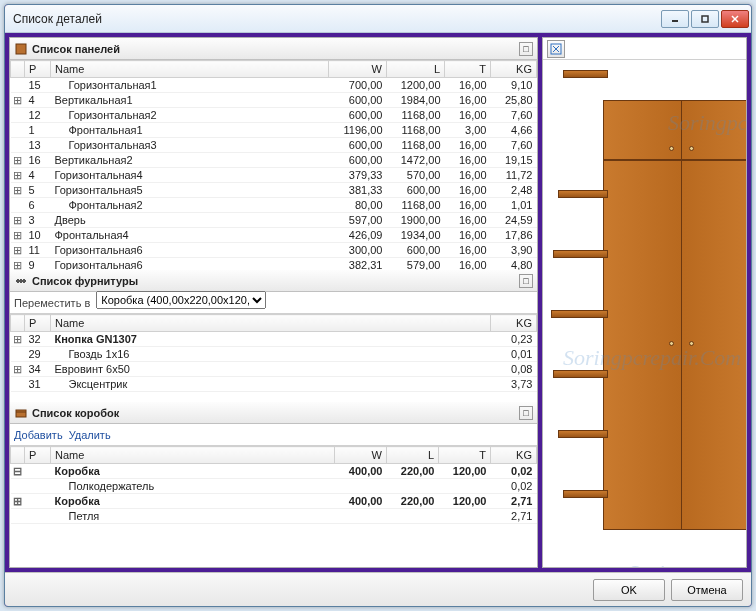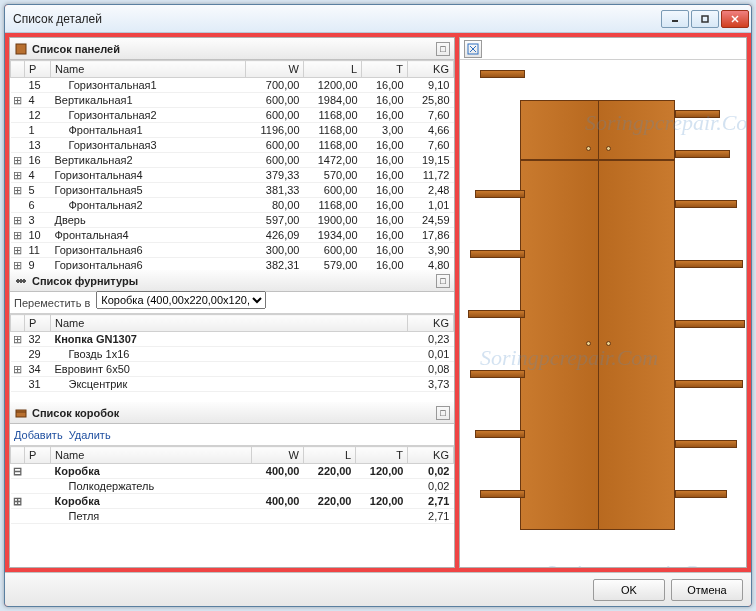--- a/index.html
+++ b/index.html
@@ -1,24 +1,24 @@
 <!DOCTYPE html>
 <html><head>
 <meta charset="utf-8">
 <style>
   * { box-sizing: border-box; margin: 0; padding: 0; }
   body { font-family: "Segoe UI", Tahoma, sans-serif; font-size: 11px; background: #d9e6f2; padding: 4px; color: #222; }
-  .window { width: 748px; height: 603px; background: #ef4444; border: 1px solid #5a7fa0; border-radius: 4px; display: flex; flex-direction: column; overflow: hidden; box-shadow: 0 0 4px rgba(0,0,0,0.3); }
+  .window { width: 748px; height: 603px; background: #4c1d95; border: 1px solid #5a7fa0; border-radius: 4px; display: flex; flex-direction: column; overflow: hidden; box-shadow: 0 0 4px rgba(0,0,0,0.3); }
   .titlebar { height: 28px; background: linear-gradient(#f8fafd,#e0ecf8); display: flex; align-items: center; padding: 0 2px 0 8px; border-bottom: 1px solid #b8c8d8; }
   .titlebar-text { flex: 1; font-size: 12px; color: #222; }
   .wbtn { width: 28px; height: 18px; margin-left: 2px; border: 1px solid #7a9ab5; border-radius: 2px; background: linear-gradient(#f2f8fe,#d8e8f6); display: flex; align-items: center; justify-content: center; cursor: pointer; }
   .wbtn.close { background: linear-gradient(#f08080,#d04020); border-color: #a03018; color: #fff; }
   .wbtn svg { width: 10px; height: 10px; }
   .content { flex: 1; display: flex; padding: 4px; gap: 4px; overflow: hidden; }
-  .left { width: 446px; display: flex; flex-direction: column; background: #fff; border: 1px solid #b0b0b0; overflow: hidden; }
+  .left { width: 529px; display: flex; flex-direction: column; background: #fff; border: 1px solid #b0b0b0; overflow: hidden; }
   .right { flex: 1; background: #fff; border: 1px solid #b0b0b0; display: flex; flex-direction: column; }
   .section-header { height: 22px; background: linear-gradient(#fdfdfd,#e9e9e9); border-bottom: 1px solid #c0c0c0; display: flex; align-items: center; padding: 0 4px; font-weight: bold; font-size: 11px; }
   .section-header .icon { width: 14px; height: 14px; margin-right: 4px; }
   .section-header .maxbtn { margin-left: auto; width: 14px; height: 14px; border: 1px solid #999; display: flex; align-items: center; justify-content: center; cursor: pointer; font-size: 9px; }
   .toolbar-sub { height: 22px; display: flex; align-items: flex-end; padding: 4px 4px; gap: 6px; border-bottom: 1px solid #d0d0d0; font-size: 11px; color: #444; }
   .toolbar-sub select { font-size: 11px; height: 18px; width: 170px; }
   .toolbar-sub .lnk { color: #2050a0; cursor: pointer; }
   .table { width: 100%; border-collapse: collapse; font-size: 11px; }
   .table th { background: linear-gradient(#fdfdfd,#eee); border: 1px solid #d0d0d0; padding: 2px 4px; font-weight: normal; text-align: left; position: sticky; top: 0; }
   .table th.num, .table td.num { text-align: right; }

